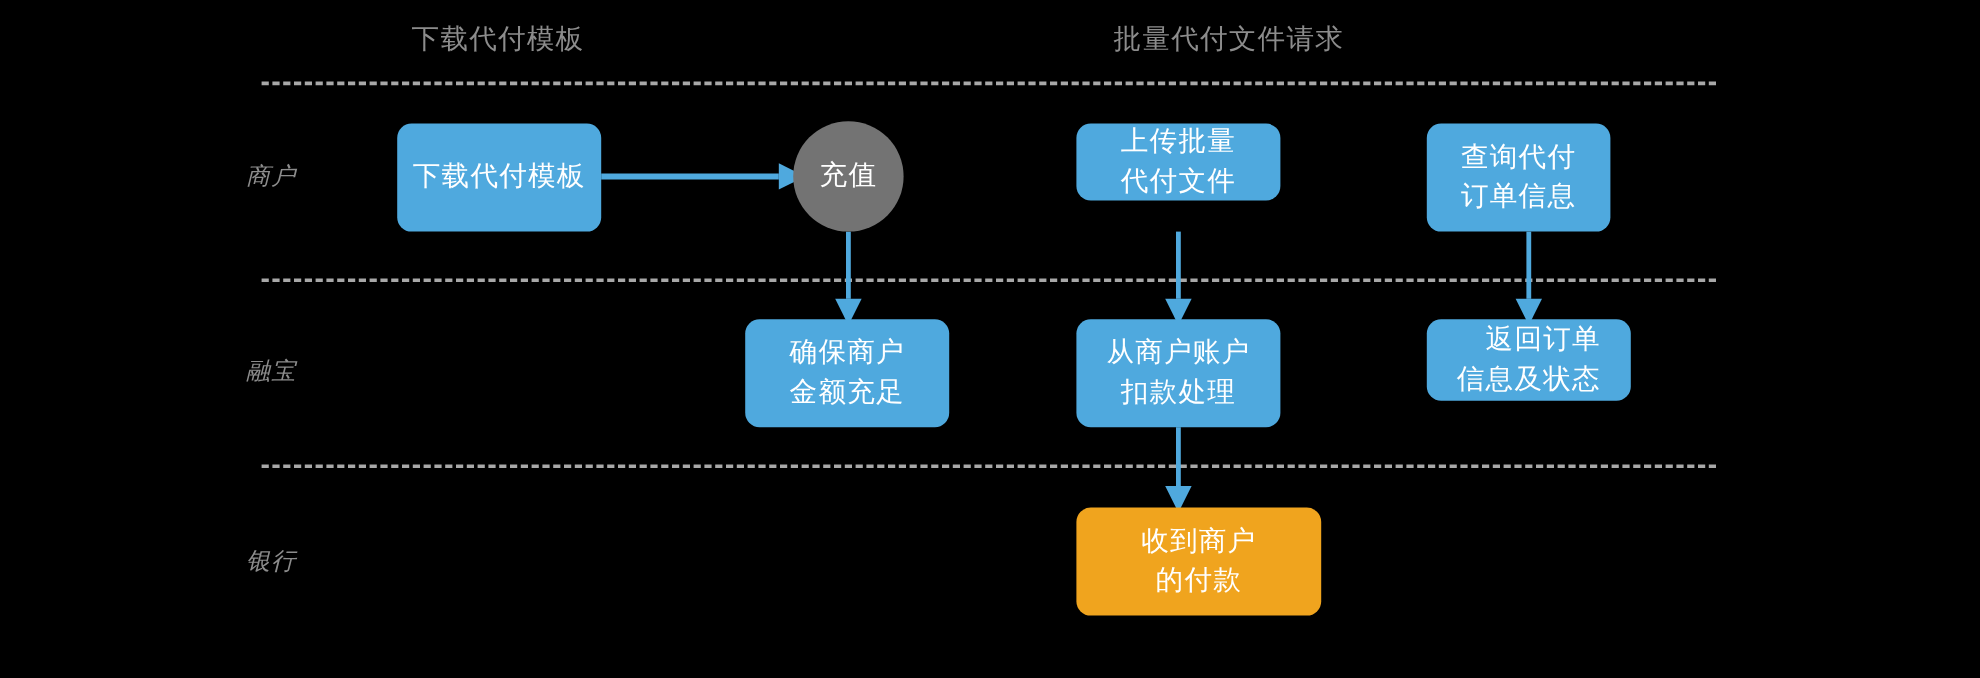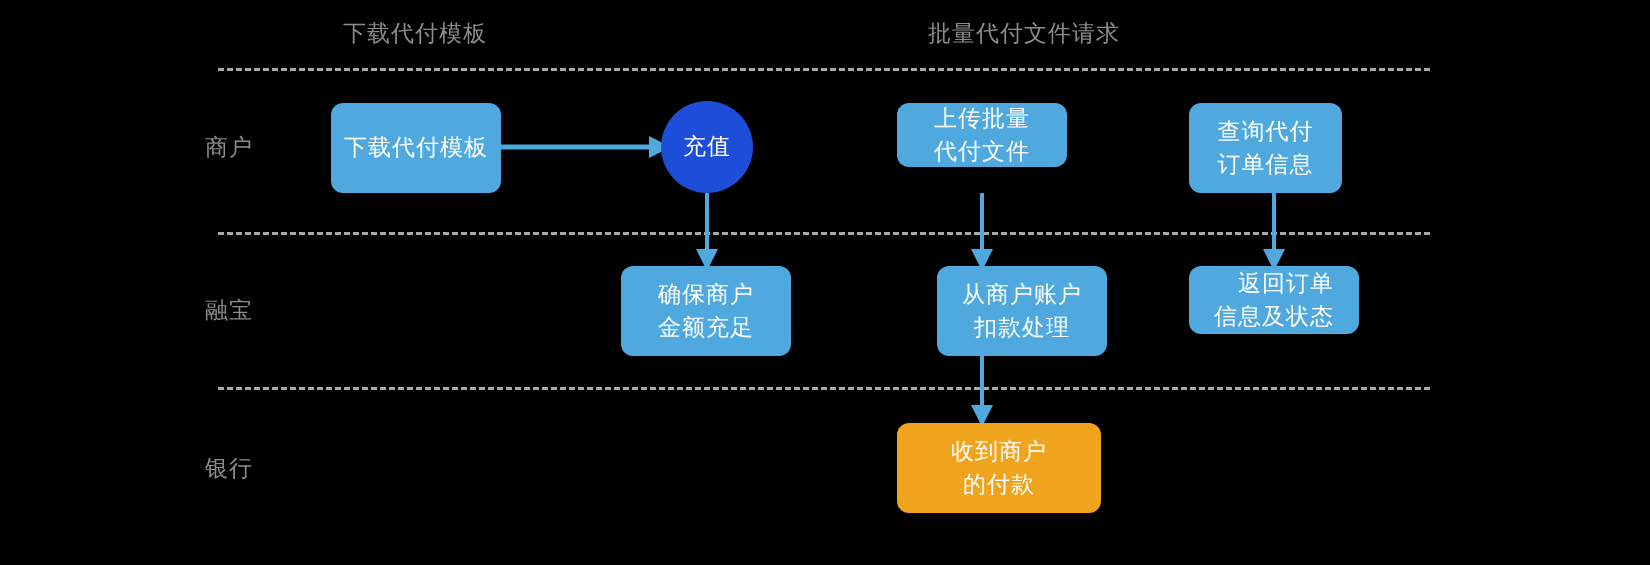--- a/index.html
+++ b/index.html
@@ -22,45 +22,45 @@
   .col-header{
     position:absolute;color:#8c8c8c;font-size:23px;letter-spacing:1px;
     white-space:nowrap;text-align:center;line-height:1;
   }
   .col-header.c1{left:275px;width:280px;top:22px;}
   .col-header.c2{left:840px;width:280px;top:22px;text-align:right;}
   .col-header.c3{left:1133px;width:280px;top:22px;}
 
   
   .lane-label{
-    position:absolute;left:205px;width:120px;color:#8c8c8c;font-size:23px;
-    letter-spacing:1px;white-space:nowrap;line-height:1;
+    position:absolute;left:205px;width:120px;color:#8c8c8c;font-size:20px;
+    letter-spacing:1px;white-space:nowrap;line-height:1;font-style:italic;
   }
   .lane-label.r1{top:136px;}
   .lane-label.r2{top:299px;}
   .lane-label.r3{top:457px;}
 
   
   .node{
     position:absolute;display:flex;align-items:center;justify-content:center;
     color:#ffffff;font-size:23px;line-height:1.45;text-align:center;
     letter-spacing:1px;box-sizing:border-box;
   }
   .node.rect{border-radius:12px;background:#4FA9DE;}
   .node.orange{background:#F0A41E;}
-  .node.circle{border-radius:50%;background:#1d4ed8;}
+  .node.circle{border-radius:50%;background:#737373;}
   .node .txt{display:block;white-space:pre-line;}
 
   
   #node-download-template{left:331px;top:103px;width:170px;height:90px;}
   #node-recharge{left:661px;top:101px;width:92px;height:92px;}
   #node-upload-batch-file{left:897px;top:103px;width:170px;height:64px;}
   #node-query-payout-order{left:1189px;top:103px;width:153px;height:90px;}
   #node-ensure-balance{left:621px;top:266px;width:170px;height:90px;}
-  #node-deduct-account{left:897px;top:266px;width:170px;height:90px;margin-left:40px;}
+  #node-deduct-account{left:897px;top:266px;width:170px;height:90px;}
   #node-return-order-info{left:1189px;top:266px;width:170px;height:68px;text-align:right;}
   #node-bank-received{left:897px;top:423px;width:204px;height:90px;}
 
   
   .conn{position:absolute;}
   .conn svg{display:block;overflow:visible;}
 </style>
 </head>
 <body>
 

